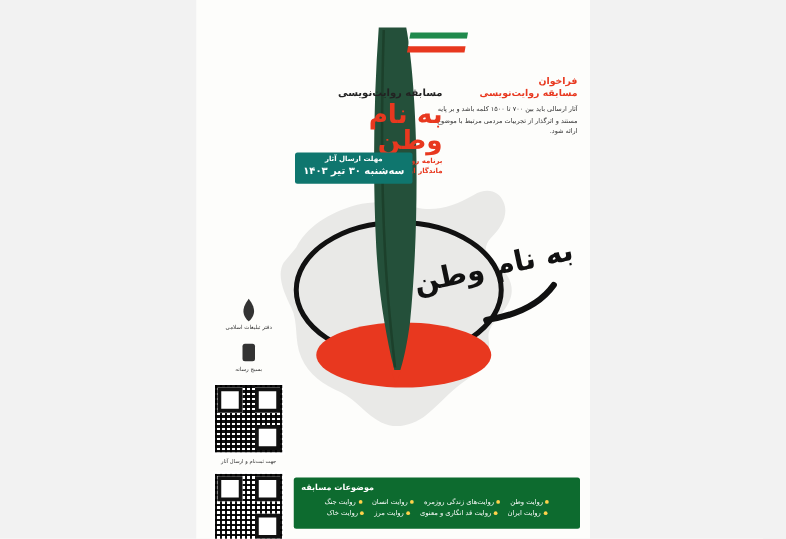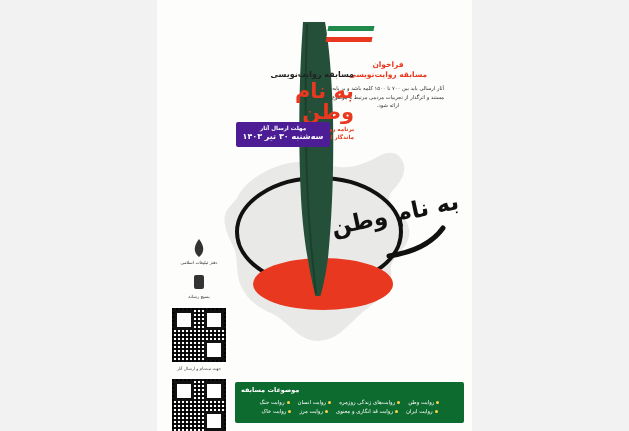--- a/index.html
+++ b/index.html
@@ -99,24 +99,24 @@
     top: 26px;
     width: 46px;
     height: 16px;
     transform: skewX(-10deg);
   }
   .flag .band { height: 33.33%; width: 100%; }
 
   
   .header {
     position: absolute;
-    right: 24px;
+    right: 10px;
     top: 60px;
     width: 120px;
-    text-align: center;
+    text-align: right;
     direction: rtl;
   }
   .kicker {
     color: #e8381f;
     font-size: 7.5px;
     font-weight: bold;
     line-height: 1.35;
     margin-bottom: 3px;
   }
   .kicker .line2 { color:#e8381f; }
@@ -156,21 +156,21 @@
     margin-top: 3px;
     line-height: 1.4;
   }
 
   
   .deadline {
     position: absolute;
     right: 142px;
     top: 122px;
     width: 86px;
-    background: #4c1d95;
+    background: #0f766e;
     color: #fff;
     text-align: center;
     direction: rtl;
     padding: 3px 4px 4px;
     border-radius: 2px;
   }
   .deadline .d1 { font-size: 5.6px; font-weight:bold; line-height:1.3; }
   .deadline .d2 { font-size: 8px; font-weight:bold; line-height:1.3; }
 
   

